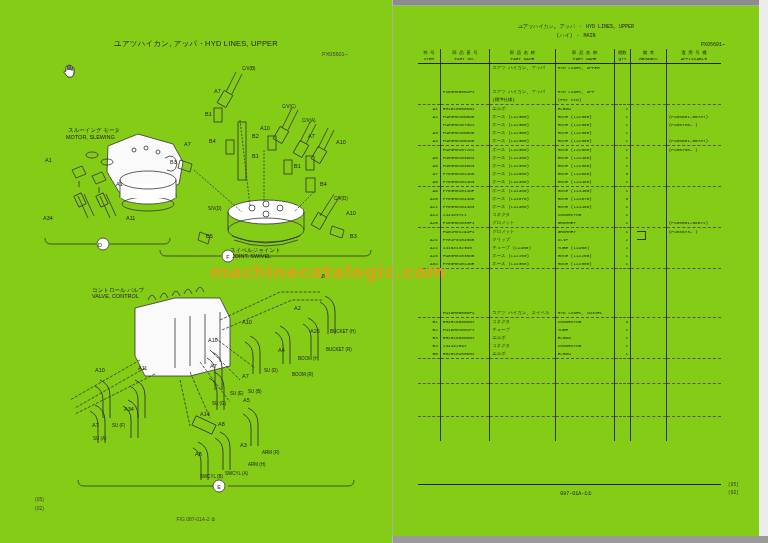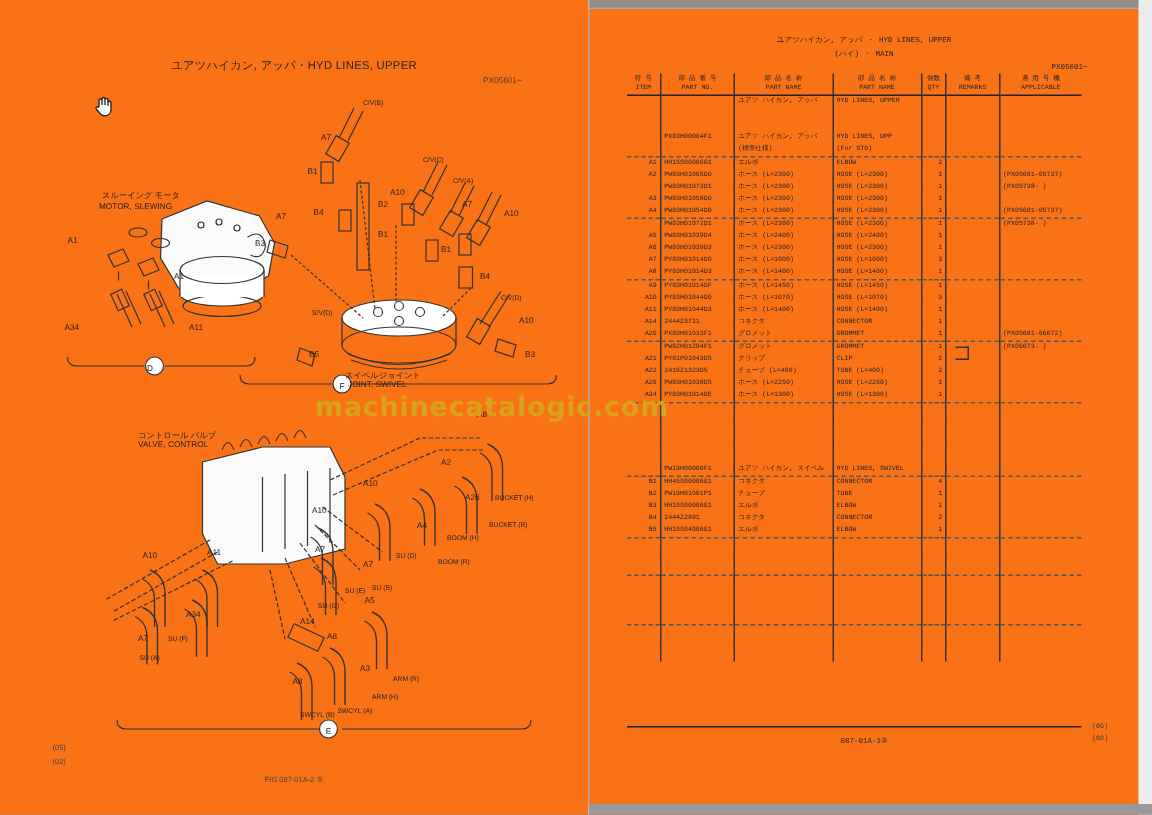--- a/index.html
+++ b/index.html
@@ -1,17 +1,17 @@
 <!DOCTYPE html>
 <html><head>
 <meta charset="utf-8">
 <style>
   html, body { margin:0; padding:0; }
   body { width:768px; height:543px; background:#8c8c8c; position:relative; overflow:hidden; font-family:"Liberation Sans", sans-serif; }
-  .page { position:absolute; background:#f97316; }
+  .page { position:absolute; background:#84cc16; }
   .page-left { left:0; top:0; width:392px; height:543px; border-right:1px solid #bbb; }
   .page-right { left:393px; top:6px; width:366px; height:530px; box-shadow:0 0 0 1px #aaa; }
   .right-strip { position:absolute; left:759px; top:0; width:9px; height:543px; background:#ececec; }
   .bottom-strip { position:absolute; left:393px; top:536px; width:375px; height:7px; background:#9a9a9a; }
 
   
   .lp-title { position:absolute; left:0; width:392px; top:39px; text-align:center; font-size:7.5px; color:#222; letter-spacing:0.2px; }
   .lp-serial { position:absolute; left:322px; top:51px; font-size:5.5px; color:#444; }
   .hand-icon { position:absolute; left:63px; top:64px; width:12px; height:14px; }
   .lp-foot-left { position:absolute; left:35px; font-size:5px; color:#444; }

